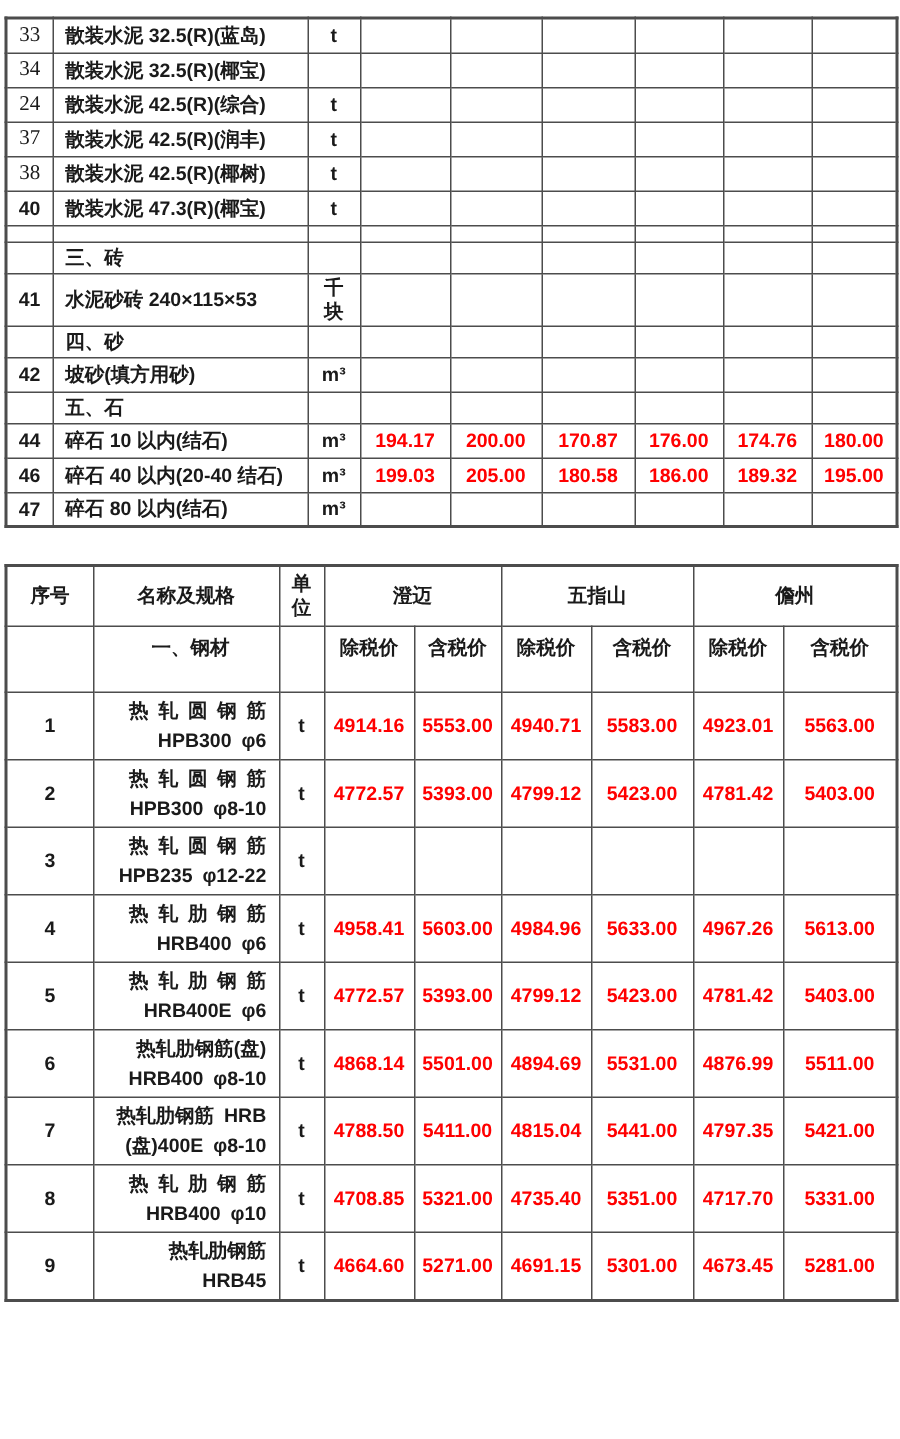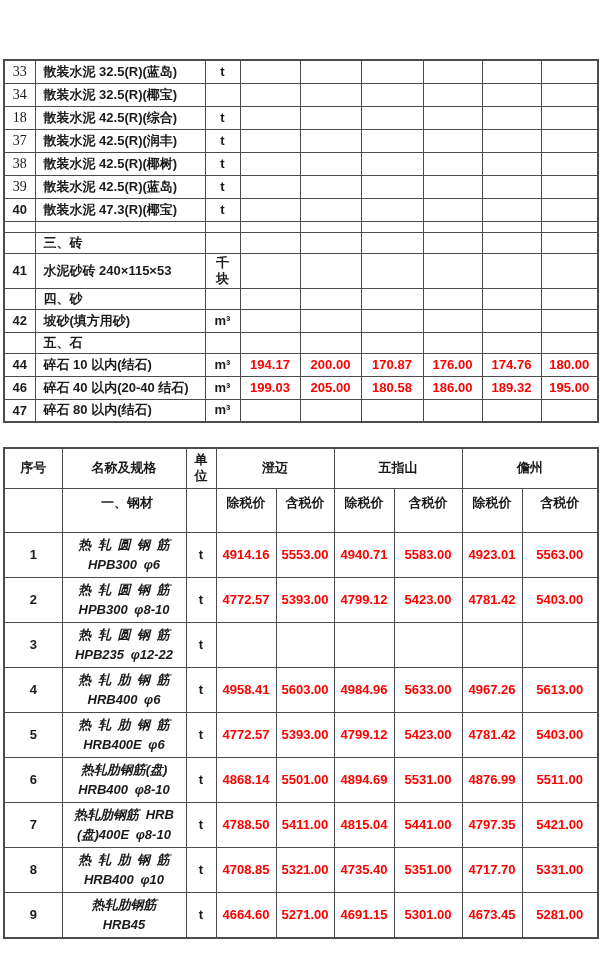--- a/index.html
+++ b/index.html
@@ -4,21 +4,21 @@
 <style>
   :root{
     --price:#ff0000; --border:#4c4c4c; --text:#1a1a1a; --background:#ffffff;
   }
   html,body{margin:0;padding:0;}
   body{
     width:600px;height:959px;background:var(--background);
     font-family:"Liberation Sans","DejaVu Sans",sans-serif;
     font-weight:bold;color:var(--text);overflow:hidden;
   }
-  .page{padding:11px 3px;margin-top:48px;}
+  .page{padding:11px 3px;}
   table{border-collapse:collapse;table-layout:fixed;width:594px;border:2px solid var(--border);}
   td,th{border:1.5px solid var(--border);font-size:13px;font-weight:bold;overflow:hidden;padding:1px 2px;}
   
   .top tr{height:23px;}
   .top tr.k-empty{height:11px;}
   .top tr.k-section{height:21px;}
   .top .c-no{text-align:center;}
   .top tr.k-item-sn .c-no{font-family:"Liberation Serif","DejaVu Serif",serif;font-weight:normal;font-size:14px;}
   .top .c-name{text-align:left;padding-left:8px;}
   .top .c-unit{text-align:center;white-space:pre-line;line-height:16px;}
@@ -26,22 +26,22 @@
   
   .bt{margin-top:24px;}
   .bt thead tr.h1{height:40px;}
   .bt thead tr.h1 th{text-align:center;vertical-align:middle;}
   .bt thead tr.h2{height:44px;}
   .bt thead tr.h2 th{vertical-align:top;padding-top:5px;text-align:center;}
   .bt thead .section-cell{text-align:left;padding-left:8px;}
   .bt .unit-v{white-space:pre-line;line-height:16px;}
   .bt tbody .c-no{text-align:center;vertical-align:middle;}
   .bt tbody .c-name{
-    text-align:center;padding:2px 8px;white-space:pre-line;line-height:20px;
-    vertical-align:middle;word-spacing:3px;font-style:italic;
+    text-align:right;padding:2px 8px;white-space:pre-line;line-height:20px;
+    vertical-align:middle;word-spacing:3px;
   }
   .bt tbody .c-unit{text-align:center;vertical-align:middle;}
   .bt tbody td{height:40px;}
   .bt tbody tr:last-child td{height:22px;}
 </style>
 </head>
 <body>
 
 <div class="page">
 
@@ -77,21 +77,21 @@
           <td class="c-unit"></td>
           <td class="c-price"></td>
           <td class="c-price"></td>
           <td class="c-price"></td>
           <td class="c-price"></td>
           <td class="c-price"></td>
           <td class="c-price"></td>
         </tr>
 
         <tr class="k-item-sn">
-          <td class="c-no">18</td>
+          <td class="c-no">24</td>
           <td class="c-name">散装水泥 42.5(R)(综合)</td>
           <td class="c-unit">t</td>
           <td class="c-price"></td>
           <td class="c-price"></td>
           <td class="c-price"></td>
           <td class="c-price"></td>
           <td class="c-price"></td>
           <td class="c-price"></td>
         </tr>
 
@@ -113,31 +113,20 @@
           <td class="c-name">散装水泥 42.5(R)(椰树)</td>
           <td class="c-unit">t</td>
           <td class="c-price"></td>
           <td class="c-price"></td>
           <td class="c-price"></td>
           <td class="c-price"></td>
           <td class="c-price"></td>
           <td class="c-price"></td>
         </tr>
 
-        <tr class="k-item-sn">
-          <td class="c-no">39</td>
-          <td class="c-name">散装水泥 42.5(R)(蓝岛)</td>
-          <td class="c-unit">t</td>
-          <td class="c-price"></td>
-          <td class="c-price"></td>
-          <td class="c-price"></td>
-          <td class="c-price"></td>
-          <td class="c-price"></td>
-          <td class="c-price"></td>
-        </tr>
 
         <tr class="k-item">
           <td class="c-no">40</td>
           <td class="c-name">散装水泥 47.3(R)(椰宝)</td>
           <td class="c-unit">t</td>
           <td class="c-price"></td>
           <td class="c-price"></td>
           <td class="c-price"></td>
           <td class="c-price"></td>
           <td class="c-price"></td>

